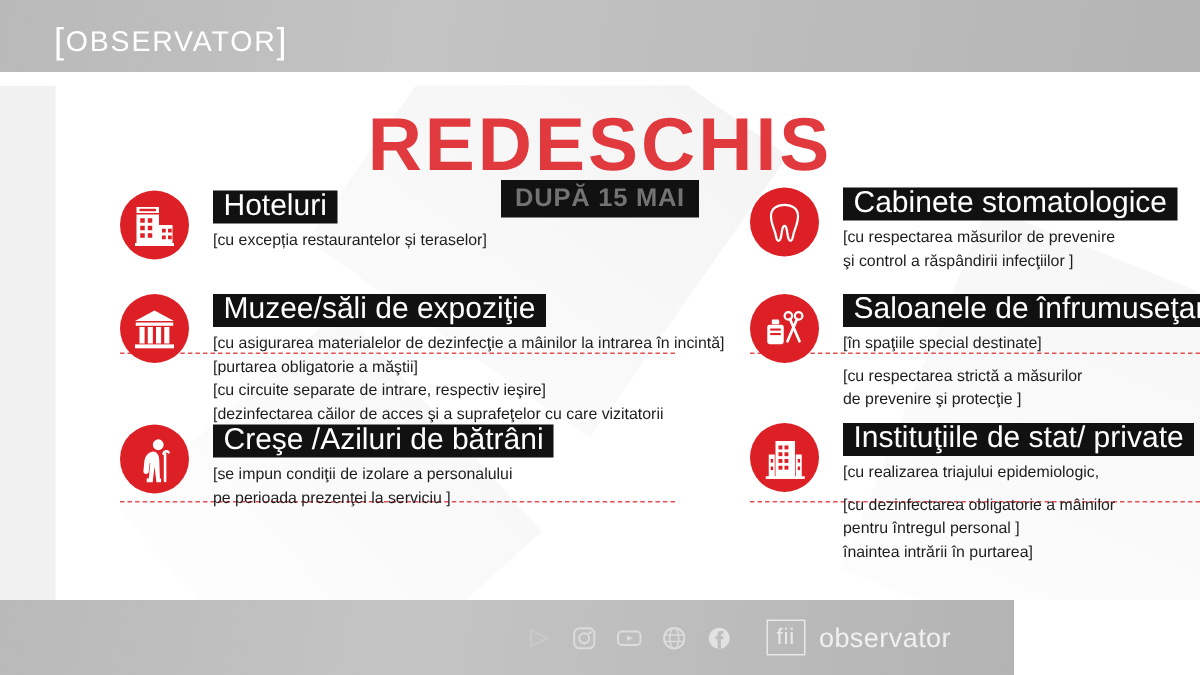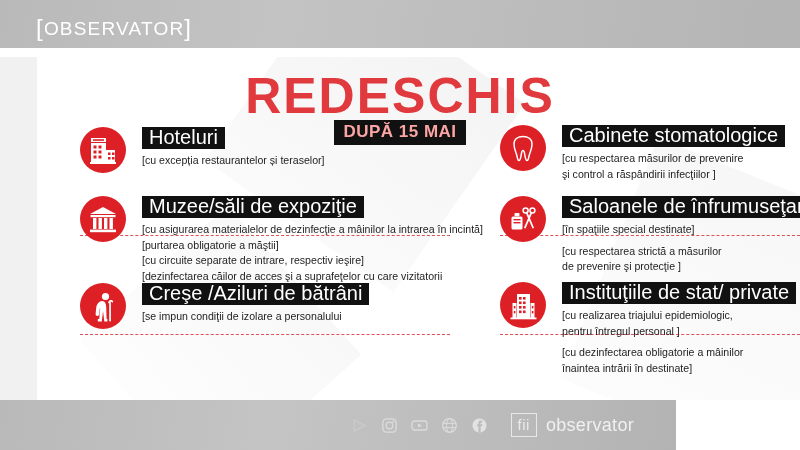--- a/index.html
+++ b/index.html
@@ -88,21 +88,21 @@
     line-height: 52px;
     font-weight: 700;
     color: #e03a3e;
     letter-spacing: 2px;
     font-family: "Liberation Sans", sans-serif;
   }
   #title-sub-row { margin-top: -2px; }
   #title-sub {
     display: inline-block;
     background: #111111;
-    color: #fca5a5;
+    color: #737373;
     font-size: 17px;
     line-height: 20px;
     font-weight: 700;
     padding: 2px 9px 3px 9px;
     letter-spacing: 0.5px;
   }
 
   
   .col { position: absolute; top: 0; }
   #col-left  { left: 80px;  width: 370px; }
@@ -289,20 +289,21 @@
               <path d="M22 18 C18.5 18.5 16.5 21.5 16.2 25 L15.6 31 C15.5 32.2 16.3 33 17.4 33 C18.4 33 19.1 32.3 19.2 31.3 L19.8 25.6 L20.2 25.6 L19.2 36 L17.8 36 L17.8 38.5 L21.8 38.5 L23 28 L24.3 38.5 L27.4 38.5 L27.4 36 L26.6 36 L26.2 24 C26.1 20.6 25 18.2 22 18 Z"></path>
               <rect x="29.2" y="19" width="1.7" height="19.5" rx="0.8"></rect>
               <path d="M29 19.5 C29.6 17.6 31.6 17.3 32.4 18.6" stroke="#ffffff" stroke-width="1.7" fill="none" stroke-linecap="round"></path>
             </g>
           </svg>
         </div>
         <div class="entry-body">
           <span class="entry-title">Creşe /Aziluri de bătrâni</span>
           <div class="notes">
             <div class="note">[se impun condiţii de izolare a personalului</div>
+            <div class="note">pe perioada prezenţei la serviciu ]</div>
           </div>
         </div>
       </div>
 
     </div>
 
     <div class="col" id="col-right">
 
       <div class="entry" style="top:68px;">
         <div class="icon-circle">
@@ -368,23 +369,23 @@
               <rect x="13.8" y="29" width="1.6" height="2.4"></rect>
               <rect x="31.8" y="24" width="1.6" height="2.4"></rect>
               <rect x="31.8" y="29" width="1.6" height="2.4"></rect>
             </g>
           </svg>
         </div>
         <div class="entry-body">
           <span class="entry-title">Instituţiile de stat/ private</span>
           <div class="notes">
             <div class="note">[cu realizarea triajului  epidemiologic,</div>
+            <div class="note gap">[cu  dezinfectarea obligatorie a mâinilor</div>
             <div class="note">pentru întregul personal ]</div>
-            <div class="note gap">[cu  dezinfectarea obligatorie a mâinilor</div>
-            <div class="note">înaintea intrării în destinate]</div>
+            <div class="note">înaintea intrării în purtarea]</div>
           </div>
         </div>
       </div>
 
     </div>
   </div>
 
   <div id="footer">
     <div id="footer-inner">
 

